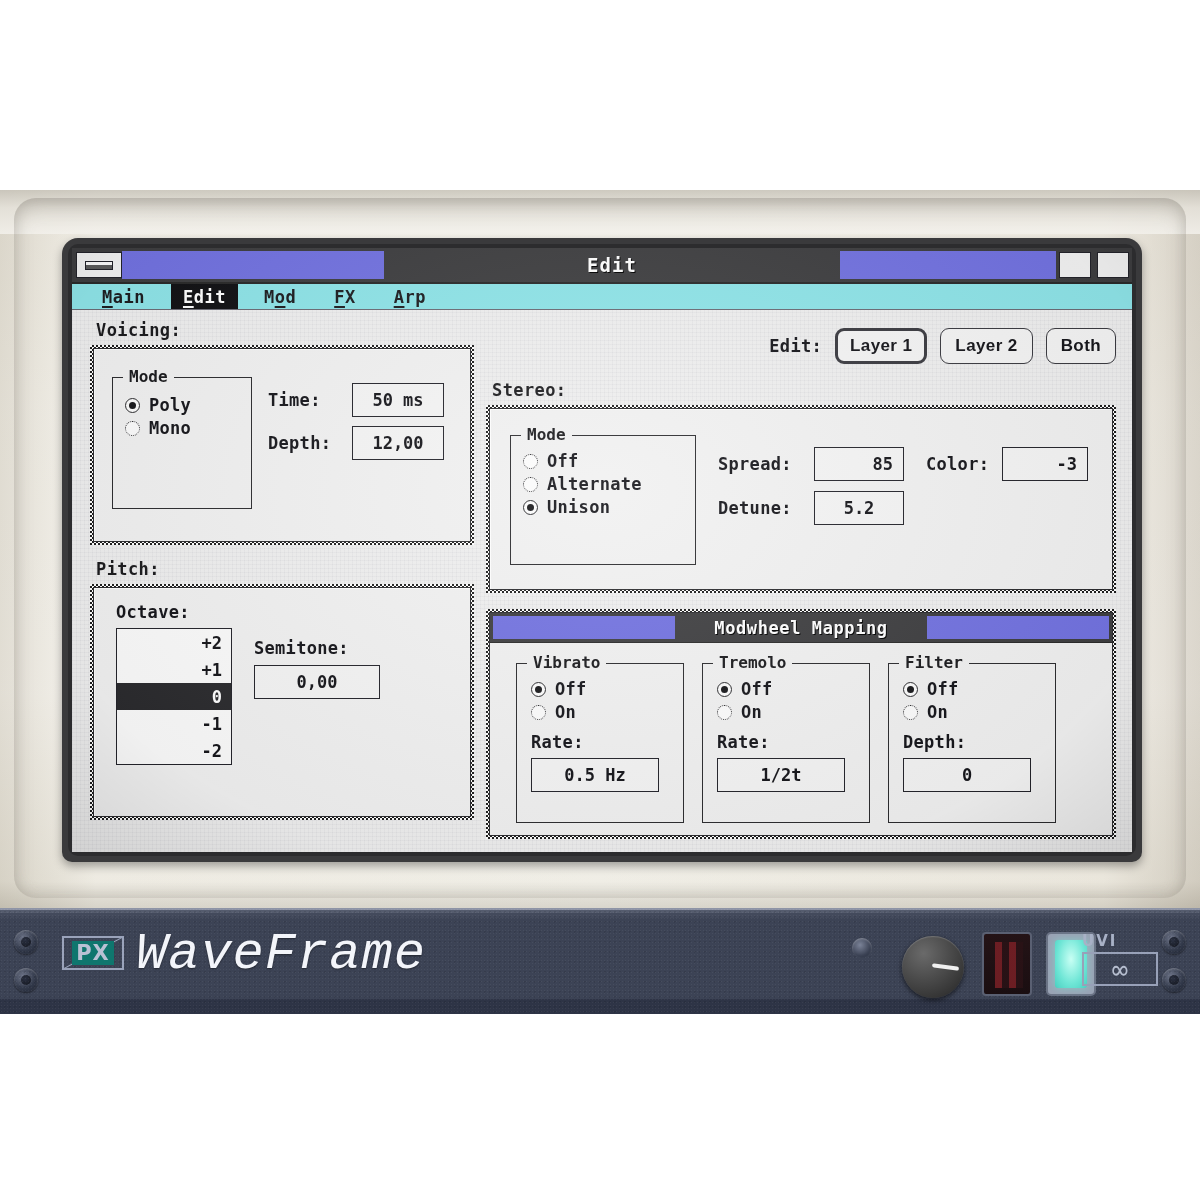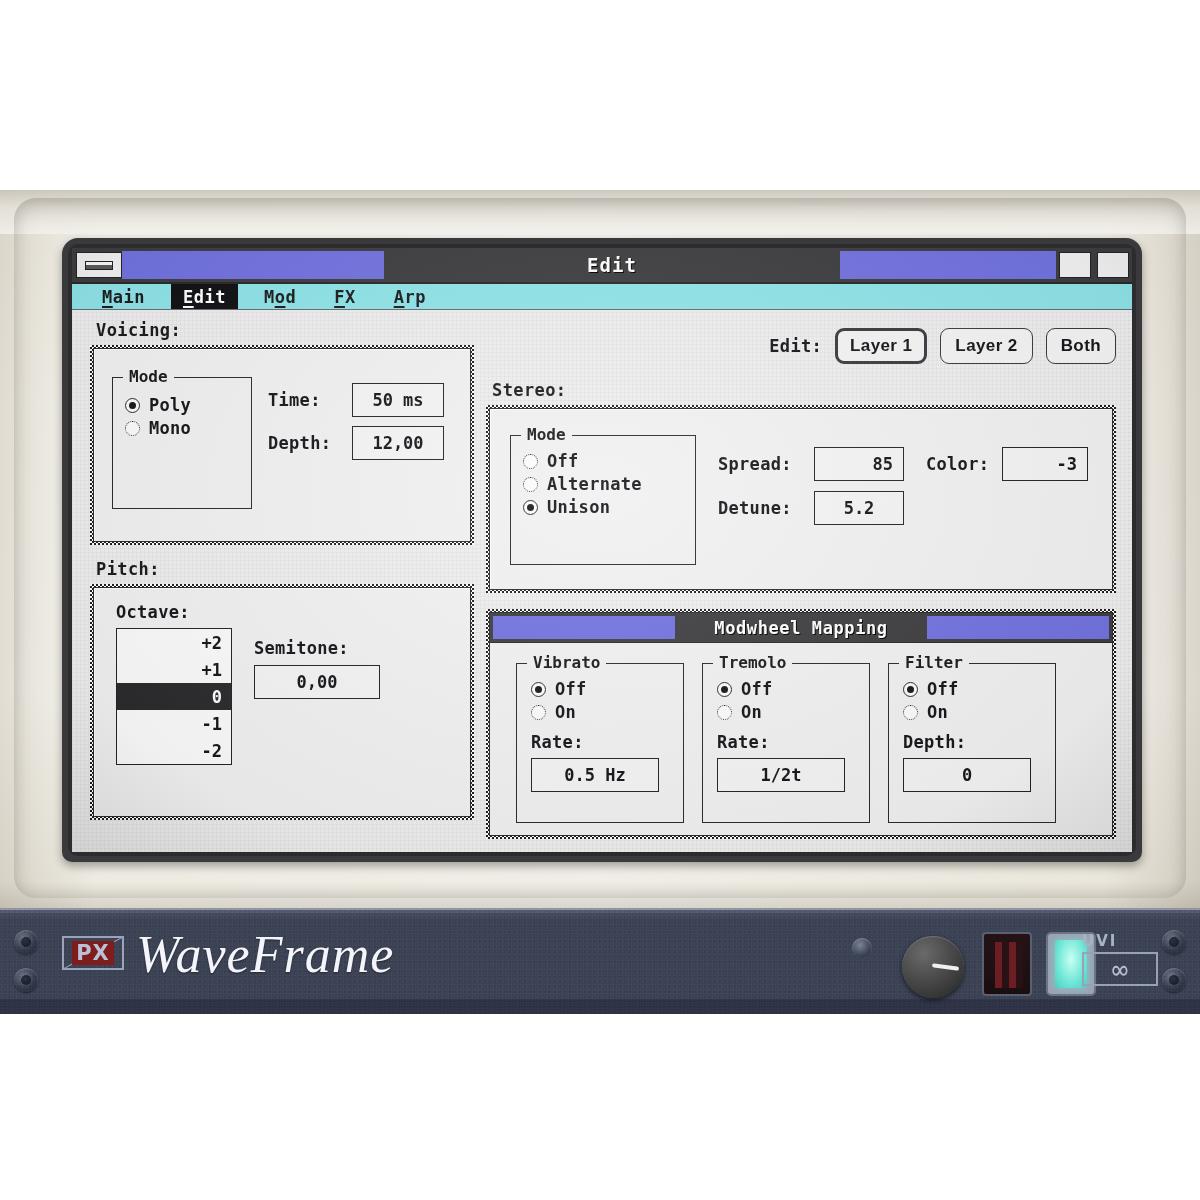--- a/index.html
+++ b/index.html
@@ -215,24 +215,24 @@
   .px-logo{
     position:absolute; left:62px; top:936px; width:62px; height:34px;
     border:2px solid #9aa3ba; display:flex; align-items:center; justify-content:center;
     color:#b9c1d4; font-size:21px; font-weight:bold; letter-spacing:1px;
     font-family:"DejaVu Sans", sans-serif;
   }
   .px-logo::before{
     content:""; position:absolute; left:-1px; top:-1px; right:-1px; bottom:-1px;
     background: linear-gradient(to bottom right, transparent calc(50% - 1px), #9aa3ba 50%, transparent calc(50% + 1px));
   }
-  .px-text{ position:relative; z-index:2; background:#7f1d1d; padding:0 4px; }
+  .px-text{ position:relative; z-index:2; background:#0f766e; padding:0 4px; }
   .wf-name{
     position:absolute; left:136px; top:925px;
-    font-family:Liberation Serif, serif; font-style:italic;
+    font-family:Liberation Mono, monospace; font-style:italic;
     font-size:52px; color:#f3f5fa; letter-spacing:1px;
     text-shadow: 0 1px 2px rgba(0,0,0,.45);
   }
   .led{
     position:absolute; left:852px; top:938px; width:20px; height:20px; border-radius:50%;
     background: radial-gradient(circle at 40% 35%, #7b8398 0%, #3b4254 60%, #222838 100%);
     box-shadow: inset 0 1px 2px rgba(255,255,255,.3);
   }
   .knob{
     position:absolute; left:902px; top:936px; width:62px; height:62px; border-radius:50%;

